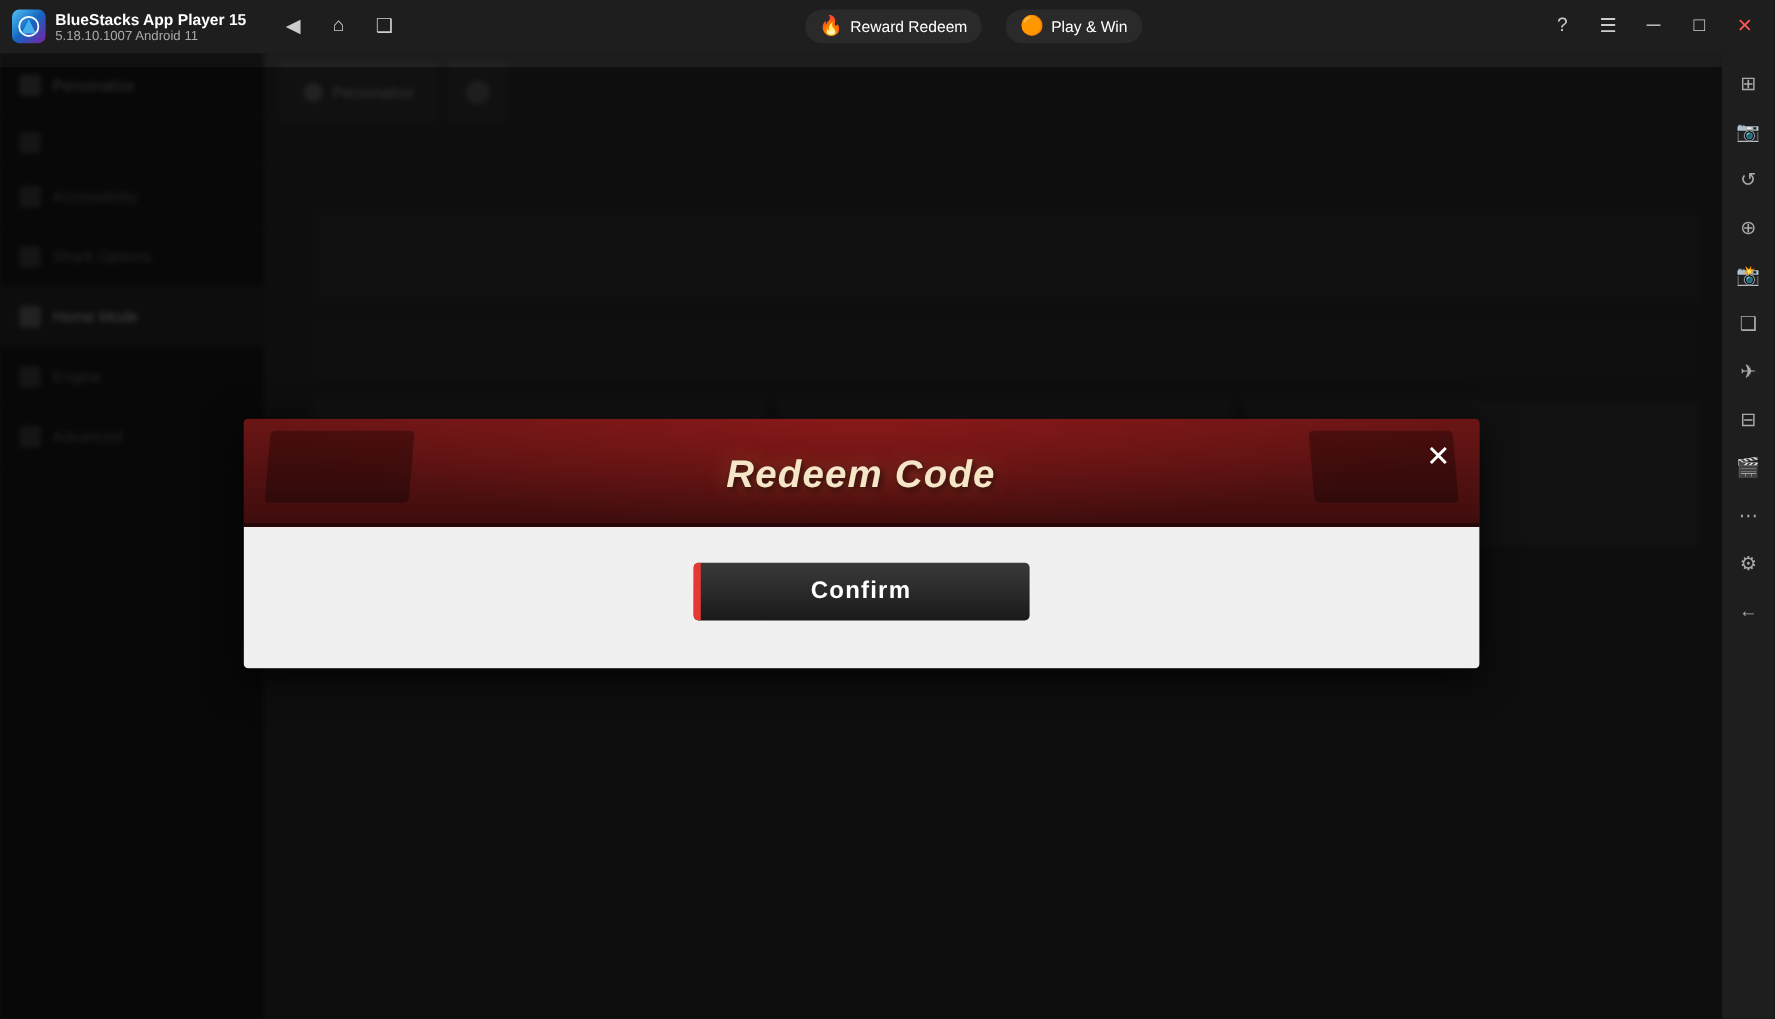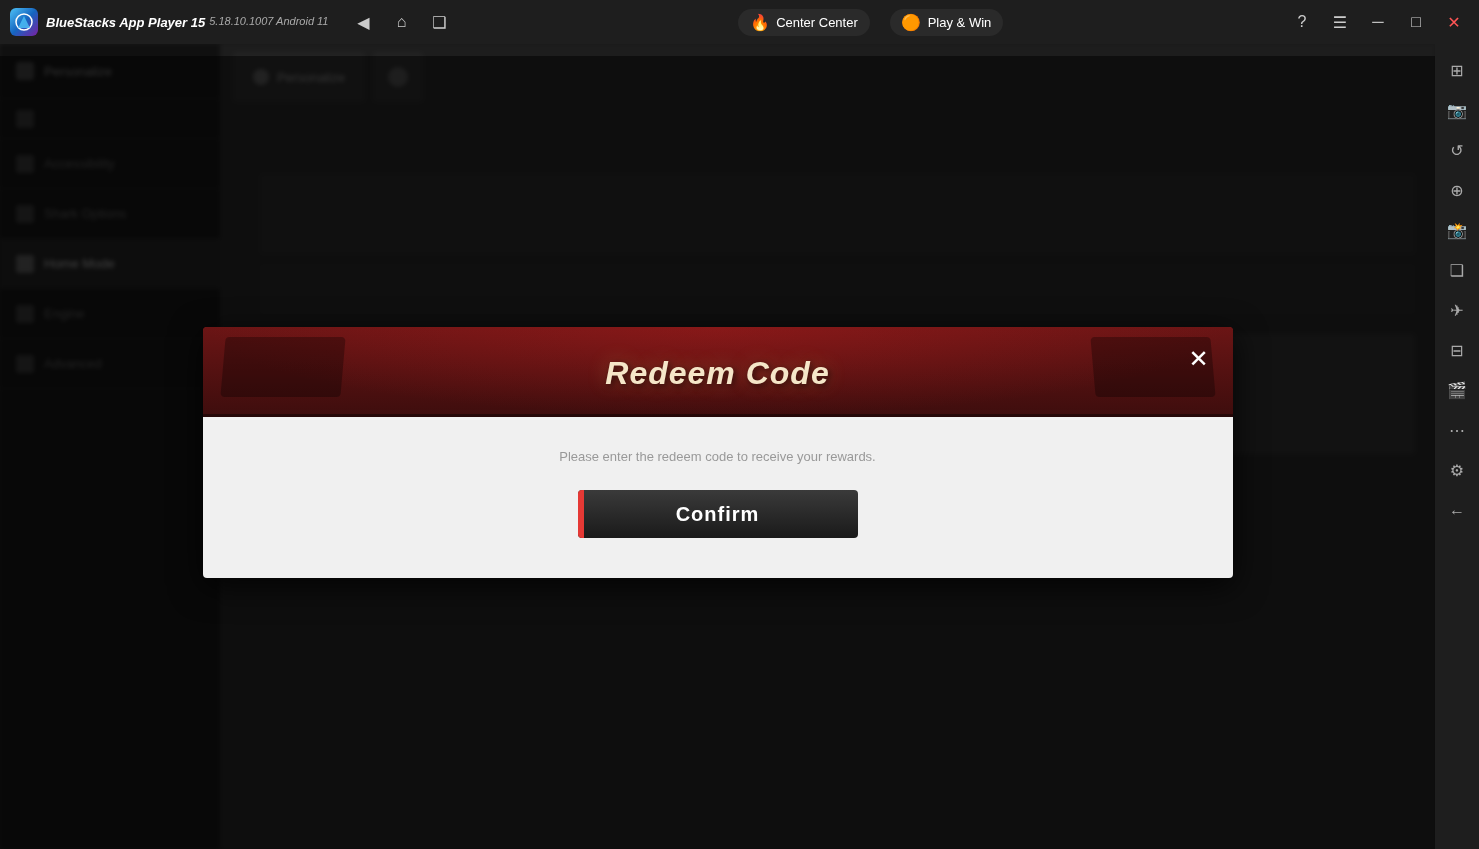--- a/index.html
+++ b/index.html
@@ -313,33 +313,33 @@
 </head>
 <body>
 
 <div class="title-bar">
   <div class="title-bar-logo">
     <svg width="18" height="18" viewBox="0 0 18 18">
       <circle cx="9" cy="9" r="8" fill="none" stroke="#fff" stroke-width="1.5"></circle>
       <polygon points="9,3 15,15 3,15" fill="#4fc3f7" opacity="0.8"></polygon>
     </svg>
   </div>
-  <div style="display:flex; flex-direction:row; font-style:italic;">
+  <div style="display:flex; flex-direction:column; ">
     <span class="title-bar-appname">BlueStacks App Player 15</span>
     <span class="title-bar-version">5.18.10.1007  Android 11</span>
   </div>
   <div class="title-bar-nav">
     <button class="title-bar-nav-btn">◀</button>
     <button class="title-bar-nav-btn">⌂</button>
     <button class="title-bar-nav-btn">❑</button>
   </div>
   <div class="title-bar-center">
     <div class="title-bar-badge">
       <span class="badge-icon-reward">🔥</span>
-      <span>Center Center</span>
+      <span>Reward Redeem</span>
     </div>
     <div class="title-bar-badge">
       <span class="badge-icon-play">🟠</span>
       <span>Play &amp; Win</span>
     </div>
   </div>
   <div class="title-bar-right">
     <button class="tb-icon-btn">?</button>
     <button class="tb-icon-btn">☰</button>
     <button class="tb-icon-btn">─</button>
@@ -429,19 +429,18 @@
         <div style="position:absolute;right:20px;top:10px;width:120px;height:60px;background:rgba(0,0,0,0.3);border-radius:4px;transform:skewX(5deg);"></div>
         <div style="position:absolute;bottom:0;left:0;right:0;height:3px;background:rgba(0,0,0,0.4);"></div>
       </div>
       <h2 class="modal-title">Redeem Code</h2>
       <button class="modal-close">
         <span>✕</span>
       </button>
     </div>
 
     <div class="modal-body">
-      <p class="modal-description">Please enter the redeem code to receive your rewards.</p>
       <button class="confirm-button">
         <span>Confirm</span>
       </button>
     </div>
   </div>
 </div>
 
 </body></html>

